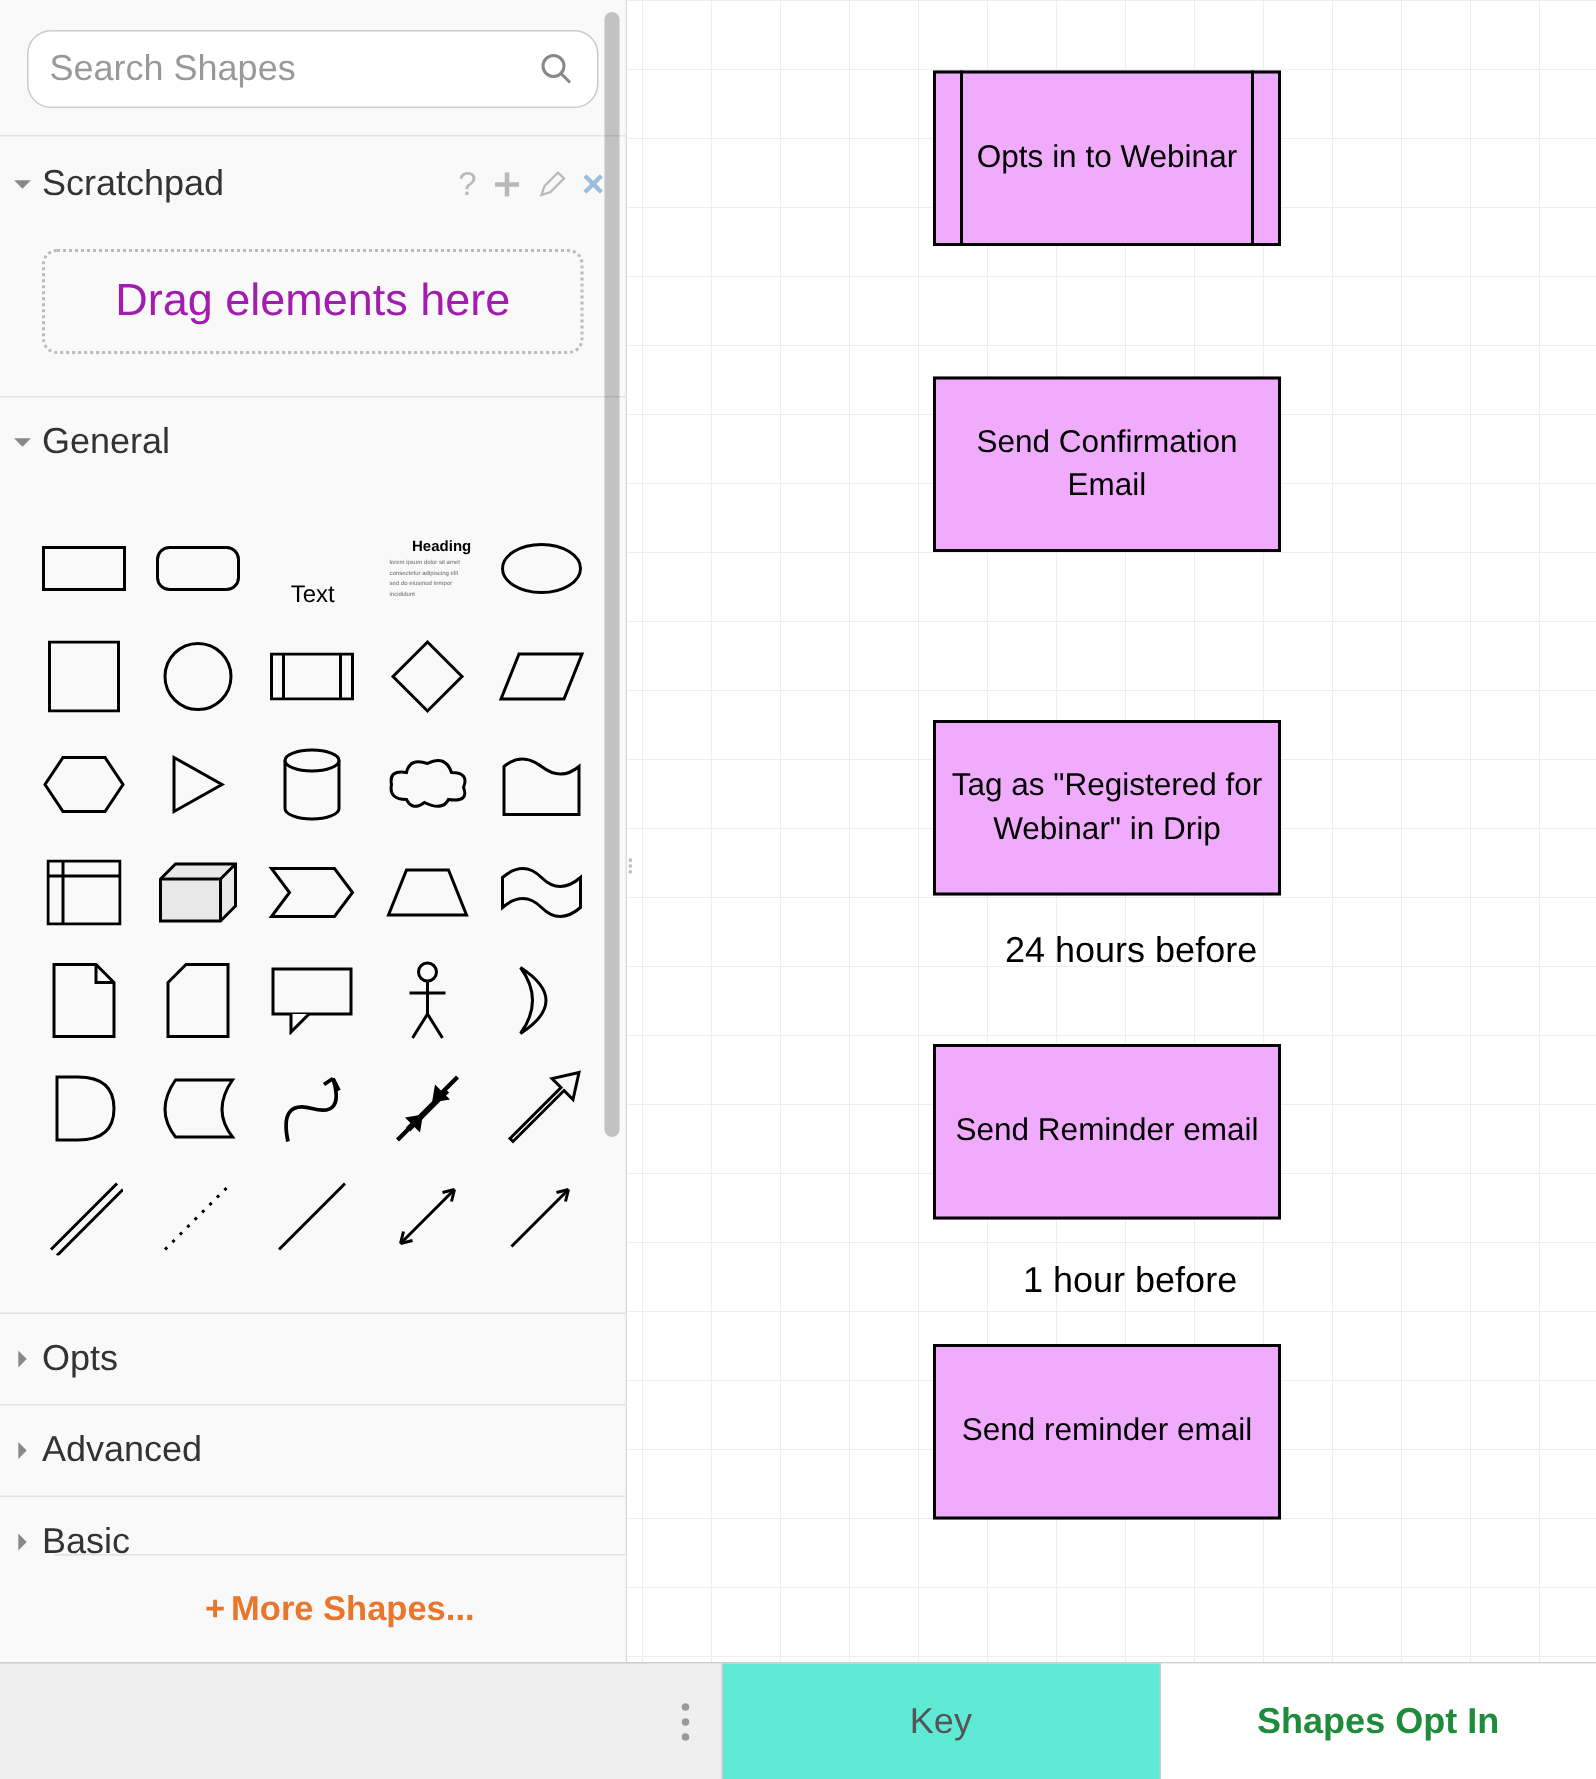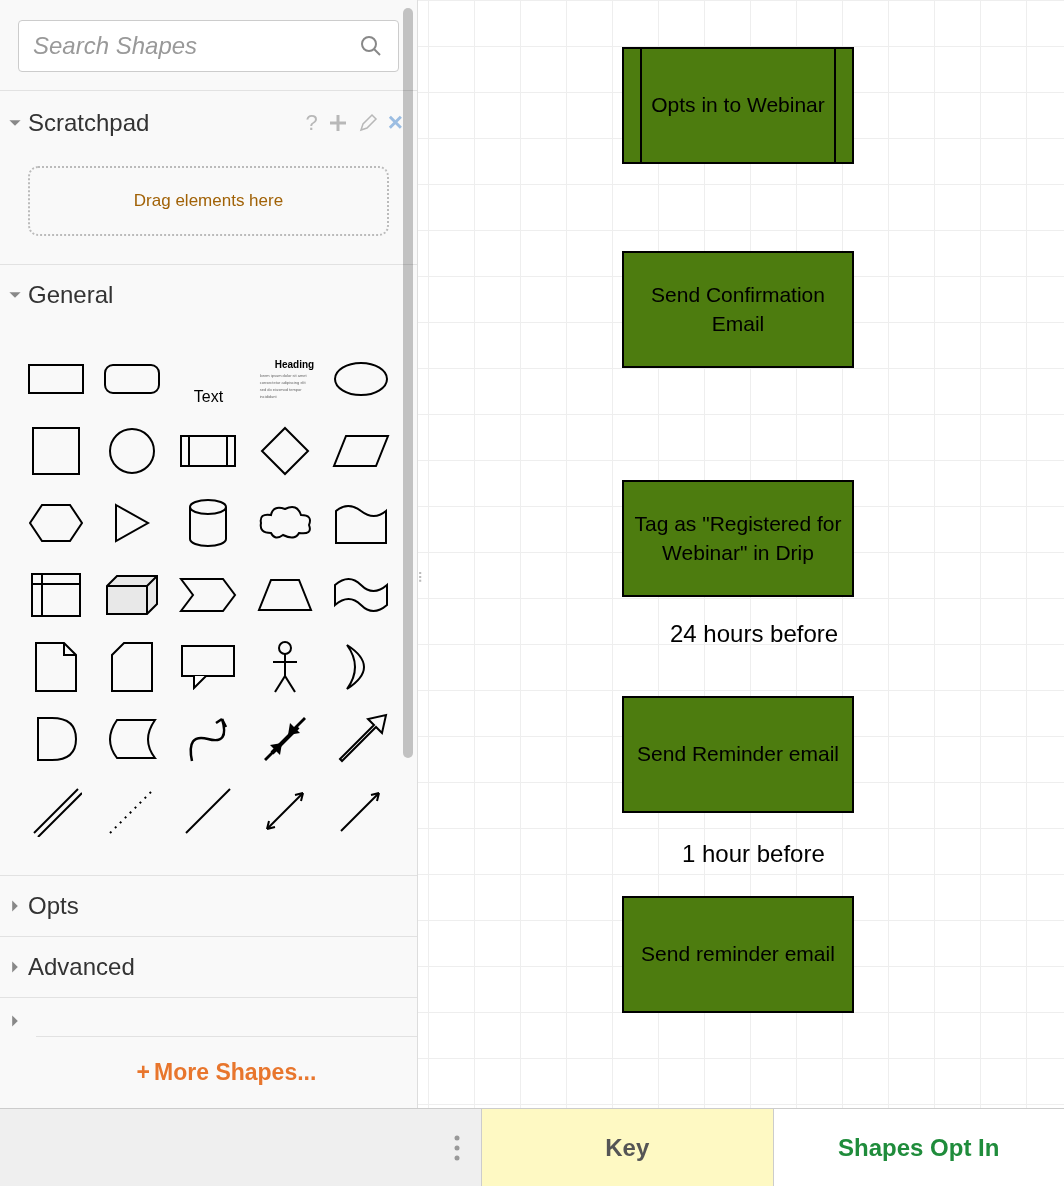--- a/index.html
+++ b/index.html
@@ -34,26 +34,25 @@
   position: relative;
 }
 .search-wrap {
   padding: 20px 18px 18px 18px;
   background: #f9f9f9;
 }
 .search-input {
   width: 100%;
   height: 52px;
   border: 1px solid #ccc;
-  border-radius: 4px;
+  border-radius: 16px;
   padding: 0 48px 0 14px;
   font-size: 24px;
   color: #555;
   background: #fff;
-  font-style: italic;
 }
 .search-input::placeholder { color: #999; }
 .search-icon {
   position: absolute;
   right: 34px;
   top: 34px;
   width: 24px;
   height: 24px;
   pointer-events: none;
 }
@@ -77,22 +76,22 @@
 .close-x { color: #9bbde2; font-size: 26px; font-weight: bold; }
 
 .scratchpad-drop {
   margin: 12px 28px 28px 28px;
   border: 2px dotted #bbb;
   border-radius: 10px;
   height: 70px;
   display: flex;
   align-items: center;
   justify-content: center;
-  color: #a16207;
-  font-size: 17px;
+  color: #a21caf;
+  font-size: 30px;
 }
 
 .shapes-grid {
   display: grid;
   grid-template-columns: repeat(5, 1fr);
   gap: 0;
   padding: 18px 18px 28px 18px;
 }
 .shape-cell {
   height: 72px;
@@ -151,21 +150,21 @@
     linear-gradient(#eee 1px, transparent 1px),
     linear-gradient(90deg, #eee 1px, transparent 1px),
     linear-gradient(#ddd 1px, transparent 1px),
     linear-gradient(90deg, #ddd 1px, transparent 1px);
   background-size: 46px 46px, 46px 46px, 184px 184px, 184px 184px;
   background-position: 10px 0, 10px 0, 10px 0, 10px 0;
 }
 .flow-svg { position:absolute; inset:0; }
 .flow-node {
   position: absolute;
-  background: #4d7c0f;
+  background: #f0abfc;
   border: 2px solid #000;
   display:flex;
   align-items:center;
   justify-content:center;
   text-align:center;
   font-size: 21px;
   line-height: 1.35;
   padding: 4px 10px;
 }
 .flow-node.start::before, .flow-node.start::after {
@@ -213,22 +212,21 @@
 }
 .tab {
   flex:1;
   display:flex;
   align-items:center;
   justify-content:center;
   font-size: 24px;
   color:#555;
   cursor:pointer;
   border-right:1px solid #ccc;
-  background:#fef9c3;
-  font-weight:bold;
+  background:#5eead4;
 }
 .tab.active {
   background:#fff;
   color:#1f8c3b;
   font-weight:700;
   border-right:none;
 }
 </style>
 </head>
 <body>
@@ -492,20 +490,21 @@
                 <path d="M3 1 L7 5 L3 9 Z" fill="#888"></path>
               </svg>
             <span class="section-header-title">Advanced</span>
           </div>
         </div>
         <div class="section">
           <div class="section-header">
             <svg class="caret-icon" viewBox="0 0 10 10">
                 <path d="M3 1 L7 5 L3 9 Z" fill="#888"></path>
               </svg>
+            <span class="section-header-title">Basic</span>
           </div>
         </div>
 
       </div>
       <div class="scrollbar-thumb"></div>
     </div>
 
     <div class="more-shapes-bar">
       <span class="plus">+</span><span>More Shapes...</span>
     </div>

